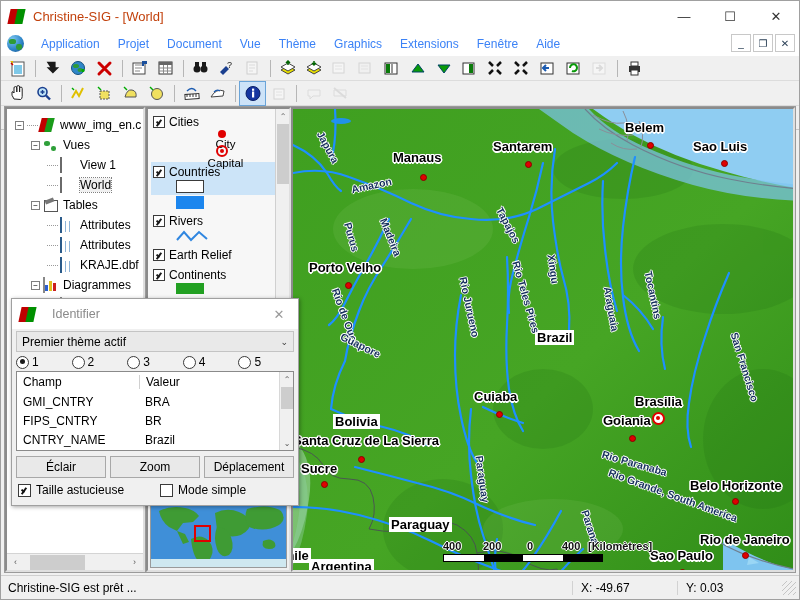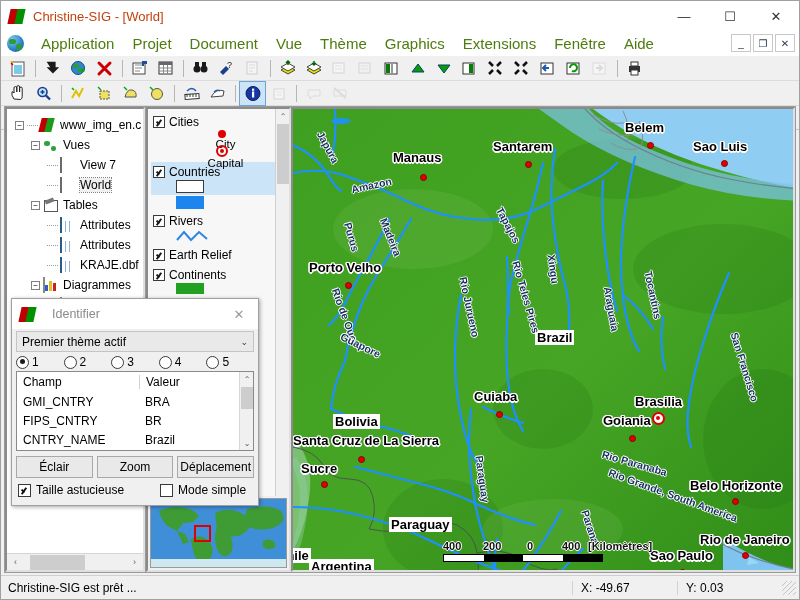--- a/index.html
+++ b/index.html
@@ -29,21 +29,21 @@
   
   .menubar { height:25px; background:#fff; display:flex; align-items:center;
              padding-left:6px; position:relative; }
   .globe { width:17px; height:17px; border-radius:50%;
            background:radial-gradient(circle at 32% 28%, #7ec8f2 0%, #2f86c8 55%, #15518a 100%);
            position:relative; overflow:hidden; margin-right:8px; flex:none; }
   .globe:before { content:""; position:absolute; left:2px; top:4px; width:7px; height:5px;
                   background:#2e9b36; border-radius:40%; }
   .globe:after { content:""; position:absolute; left:9px; top:9px; width:6px; height:6px;
                  background:#2e9b36; border-radius:40%; }
-  .menuitem { padding:3px 9px; font-size:15px; color:#4d7c0f; cursor:default;text-align:right; }
+  .menuitem { padding:3px 9px; font-size:12px; color:#3b82f6; cursor:default;text-align:right; }
   .mdi-ctrls { position:absolute; right:4px; top:3px; display:flex; gap:2px; }
   .mdi-btn { width:20px; height:18px; border:1px solid #c8c8c8; background:#fff;
              display:flex; align-items:center; justify-content:center;
              font-size:10px; color:#2a3f55; }
 
   
   .toolbar { height:25px; background:#f0f0f0; display:flex; align-items:center;
              padding-left:4px; border-bottom:1px solid #dcdcdc; position:relative; }
   .tbtn { width:25px; height:23px; display:flex; align-items:center; justify-content:center;
           margin-right:1px; position:relative; }
@@ -167,21 +167,21 @@
   .mapscale { position:absolute; bottom:8px; left:150px; }
   .mapscale .nums { position:relative; height:14px; font-size:11px; font-weight:bold;
                     color:#111; text-shadow:-1px 0 #fff,1px 0 #fff,0 -1px #fff,0 1px #fff; }
   .mapscale .nums span { position:absolute; }
   .mapscale .bar { width:160px; height:8px; border:1px solid #000; display:flex; }
   .mapscale .bar i { flex:1; }
   .mapscale .bar i:nth-child(odd){ background:#fff; }
   .mapscale .bar i:nth-child(even){ background:#000; }
 
   
-  .dlg { position:absolute; left:10px; top:297px; width:248px; height:208px;
+  .dlg { position:absolute; left:10px; top:297px; width:288px; height:208px;
          background:#f0f0f0; border:1px solid #a0a0a0; box-shadow:1px 1px 4px rgba(0,0,0,.35);
          z-index:40; }
   .dlg-title { height:30px; background:#fff; display:flex; align-items:center; padding-left:8px;
                position:relative; }
   .dlg-title .t { font-size:12.5px; color:#8a8a8a; margin-left:8px; }
   .dlg-close { position:absolute; right:0; top:0; width:38px; height:30px; display:flex;
                align-items:center; justify-content:center; color:#9a9a9a; font-size:13px; }
   .dlg-combo { margin:2px 4px 0 4px; height:21px; background:#e9e9e9; border:1px solid #c4c4c4;
                display:flex; align-items:center; padding:0 5px; font-size:12px; position:relative; }
   .dlg-combo .cv { flex:1; }
@@ -512,21 +512,21 @@
 
         <div class="tnode ind2">
           <span class="tbox">−</span>
           <span class="ticon"><span class="ico-globe"></span></span>
           <span class="tlabel">Vues</span>
         </div>
 
         <div class="tnode ind3">
           <span class="tdots"></span>
           <span class="ticon"><span class="ico-view"></span></span>
-          <span class="tlabel">View 7</span>
+          <span class="tlabel">View 1</span>
         </div>
 
         <div class="tnode ind3">
           <span class="tdots"></span>
           <span class="ticon"><span class="ico-view on"></span></span>
           <span class="tlabel sel">World</span>
         </div>
 
         <div class="tnode ind2">
           <span class="tbox">−</span>

